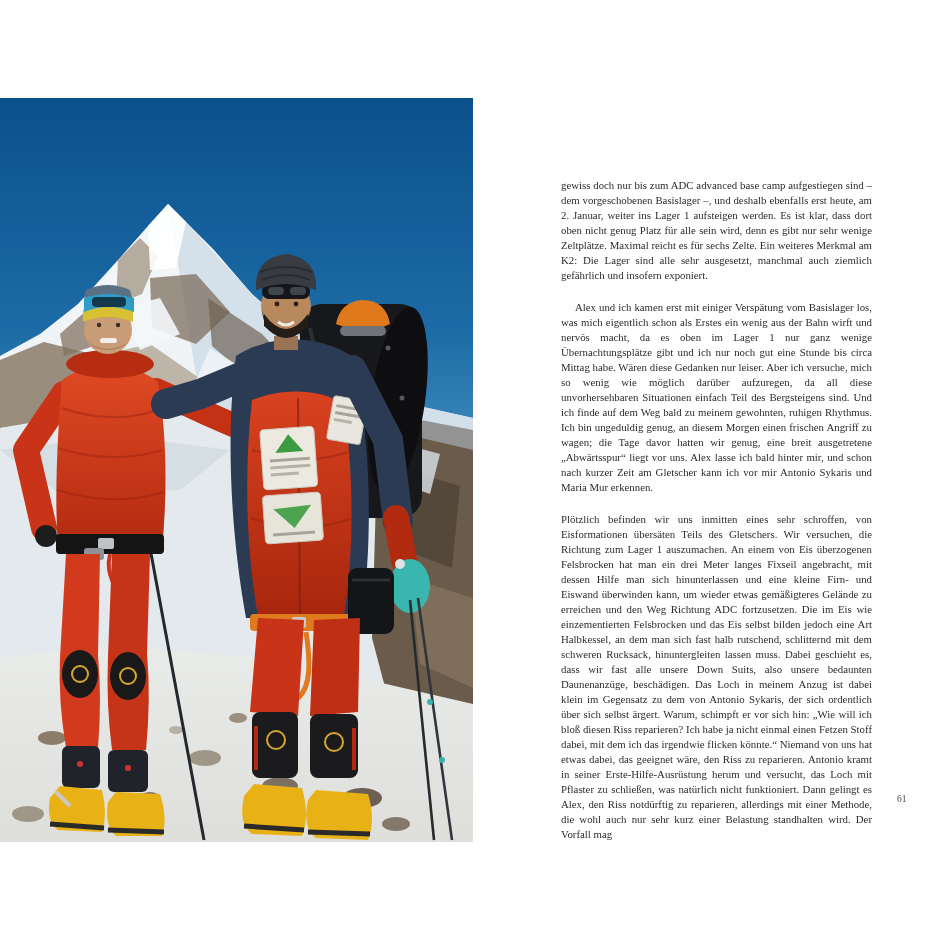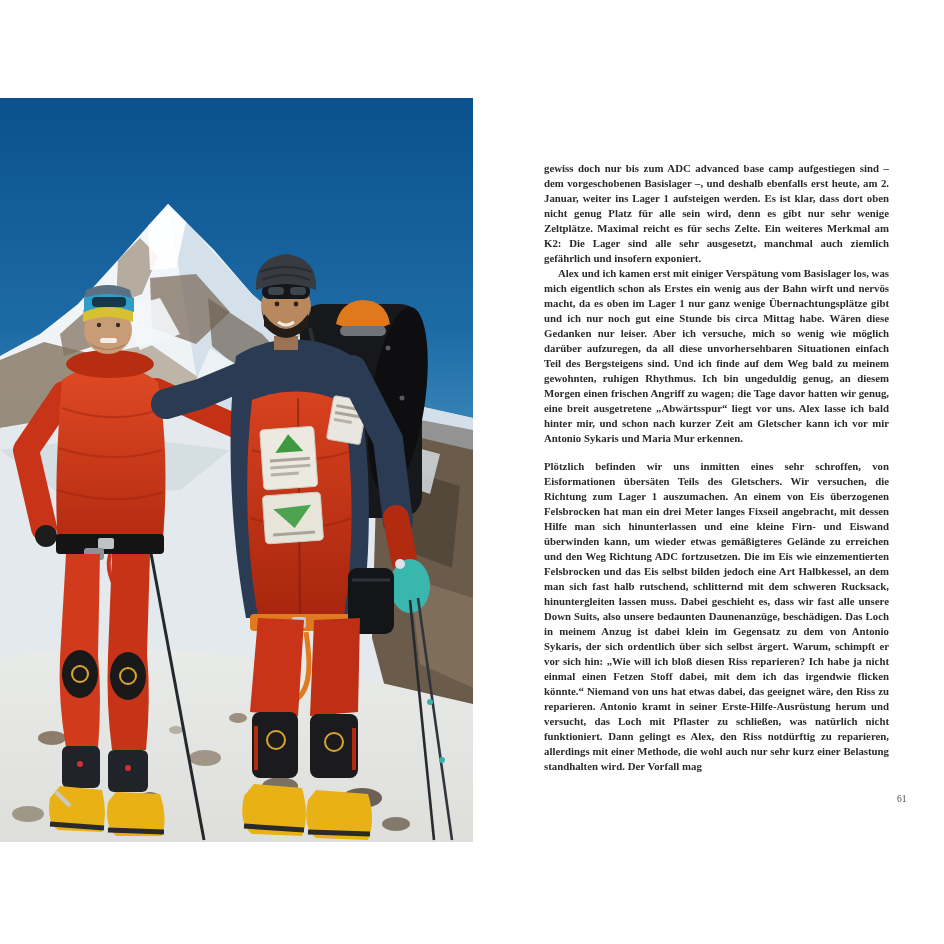--- a/index.html
+++ b/index.html
@@ -7,21 +7,21 @@
          font-family:"Liberation Serif",serif;}
   
   .photo{position:absolute;left:0;top:98px;width:473px;height:744px;overflow:hidden;}
   .photo svg{display:block;width:473px;height:744px;}
   .caption{position:absolute;left:28px;top:137px;width:170px;
            font-family:"Liberation Sans",sans-serif;font-size:8px;line-height:11px;
            color:#d9eaf5;letter-spacing:.2px;text-shadow:0 0 1px rgba(20,70,110,.6);}
   
   .textcol{position:absolute;left:544px;top:161px;width:345px;color:#2b2b2b;
            font-size:10.8px;line-height:15px;text-align:justify;}
-  .textcol p{margin:0;font-weight:bold;}
+  .textcol p{margin:17px;}
   .textcol p.indent{text-indent:14px;}
   .textcol p.section-gap{margin-top:13px;}
   .pagenum{position:absolute;left:897px;top:794px;font-size:9.5px;color:#4a4a4a;
            font-family:"Liberation Serif",serif;}
 </style>
 </head>
 <body>
 
 <div class="sheet">
 

